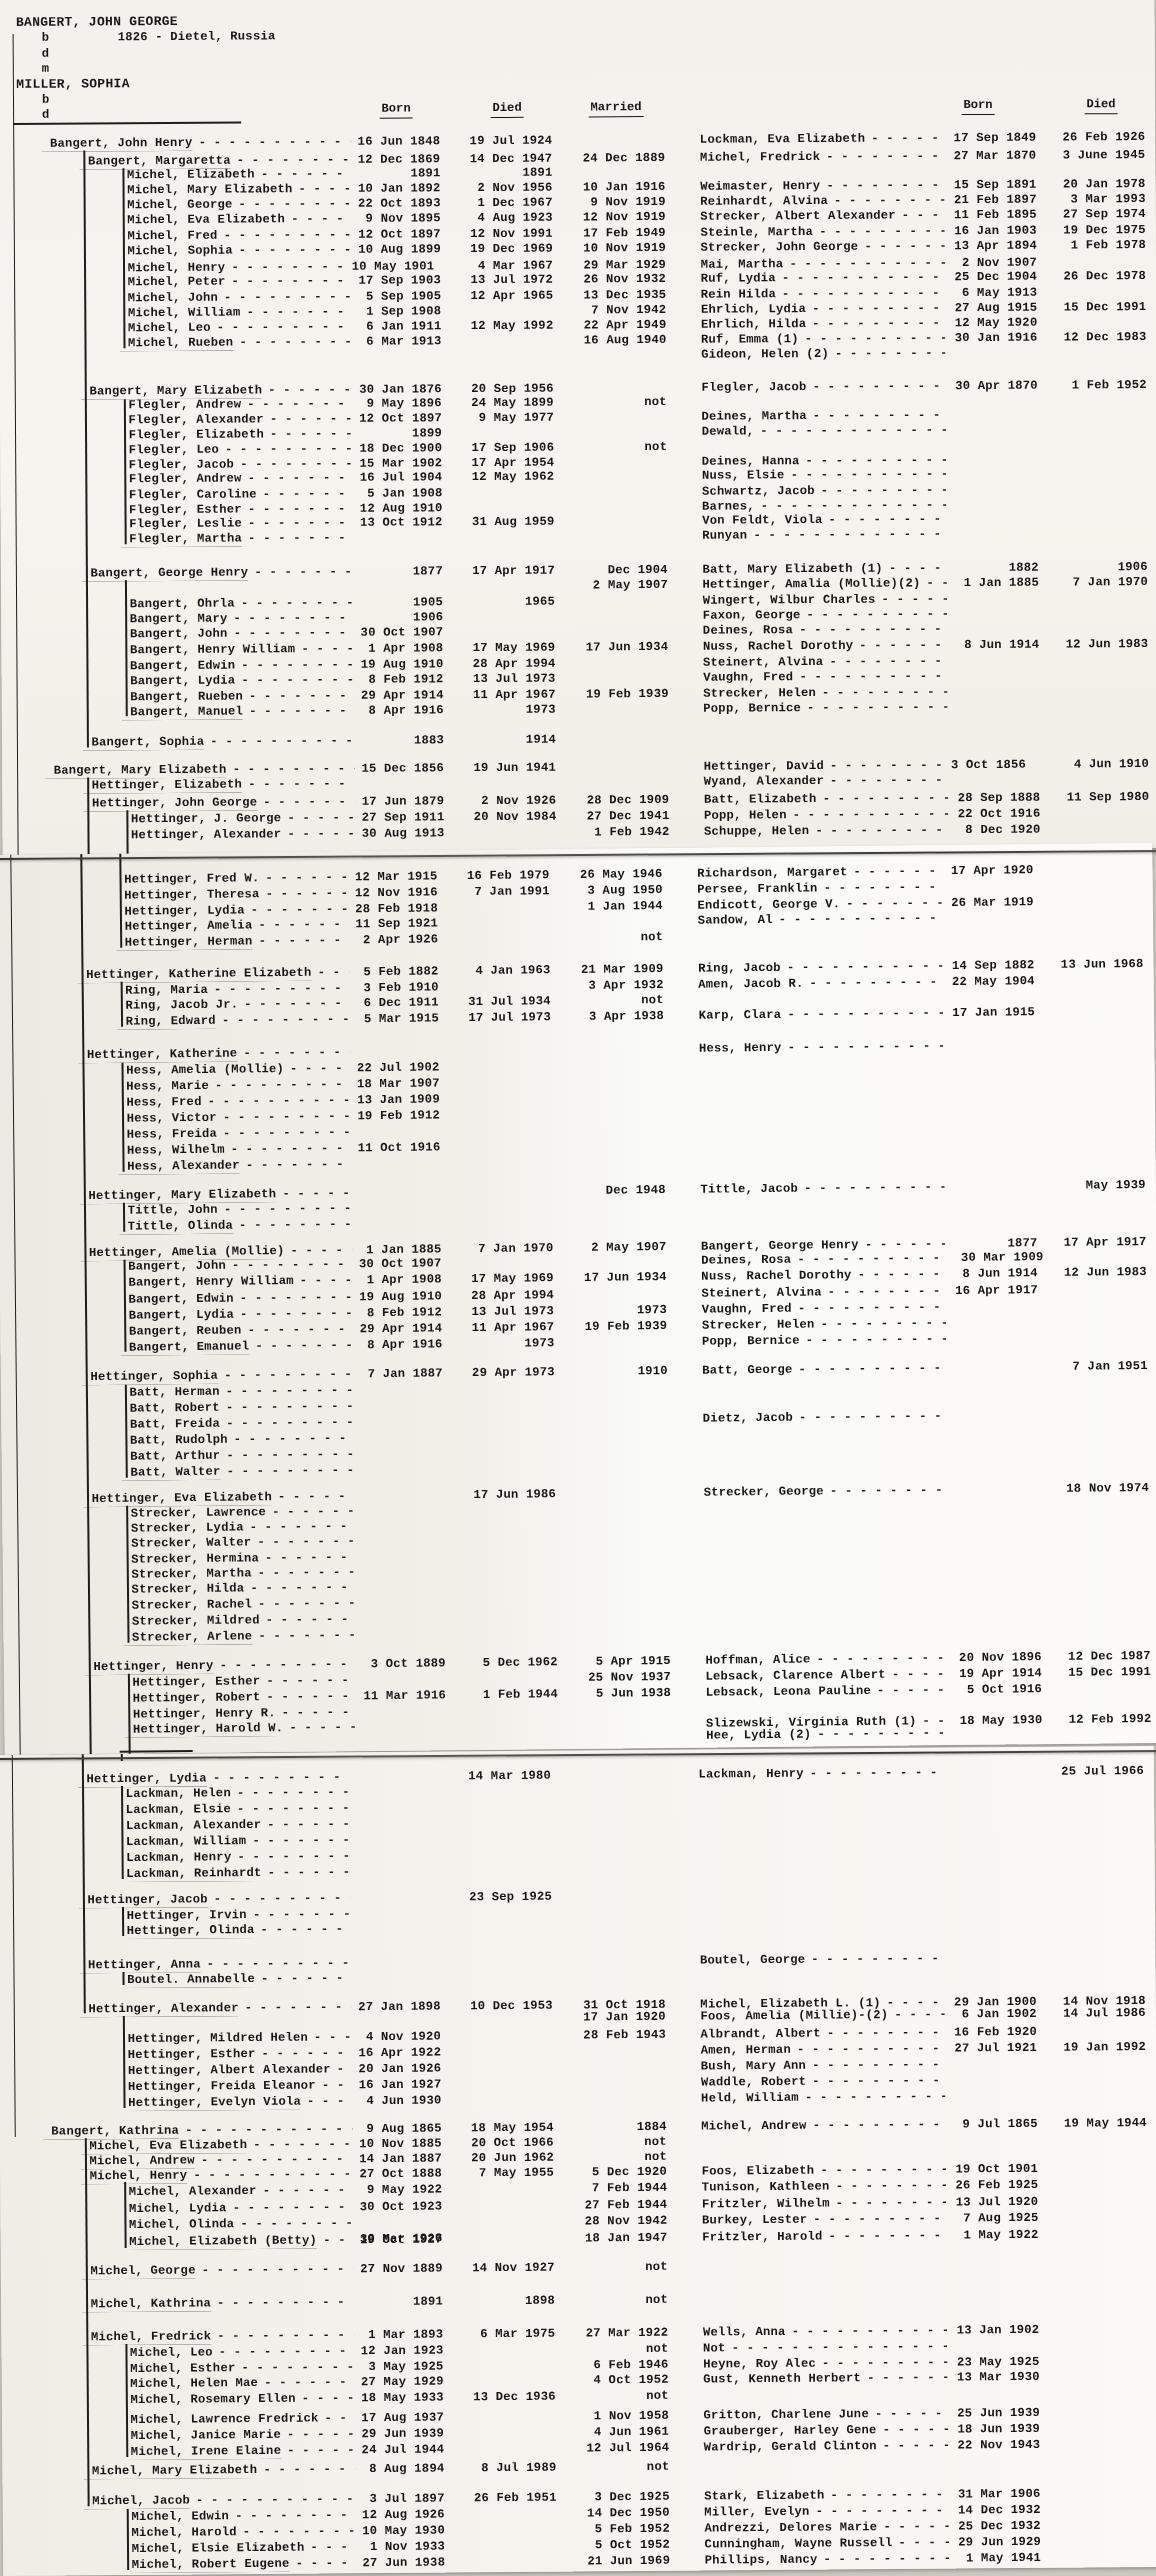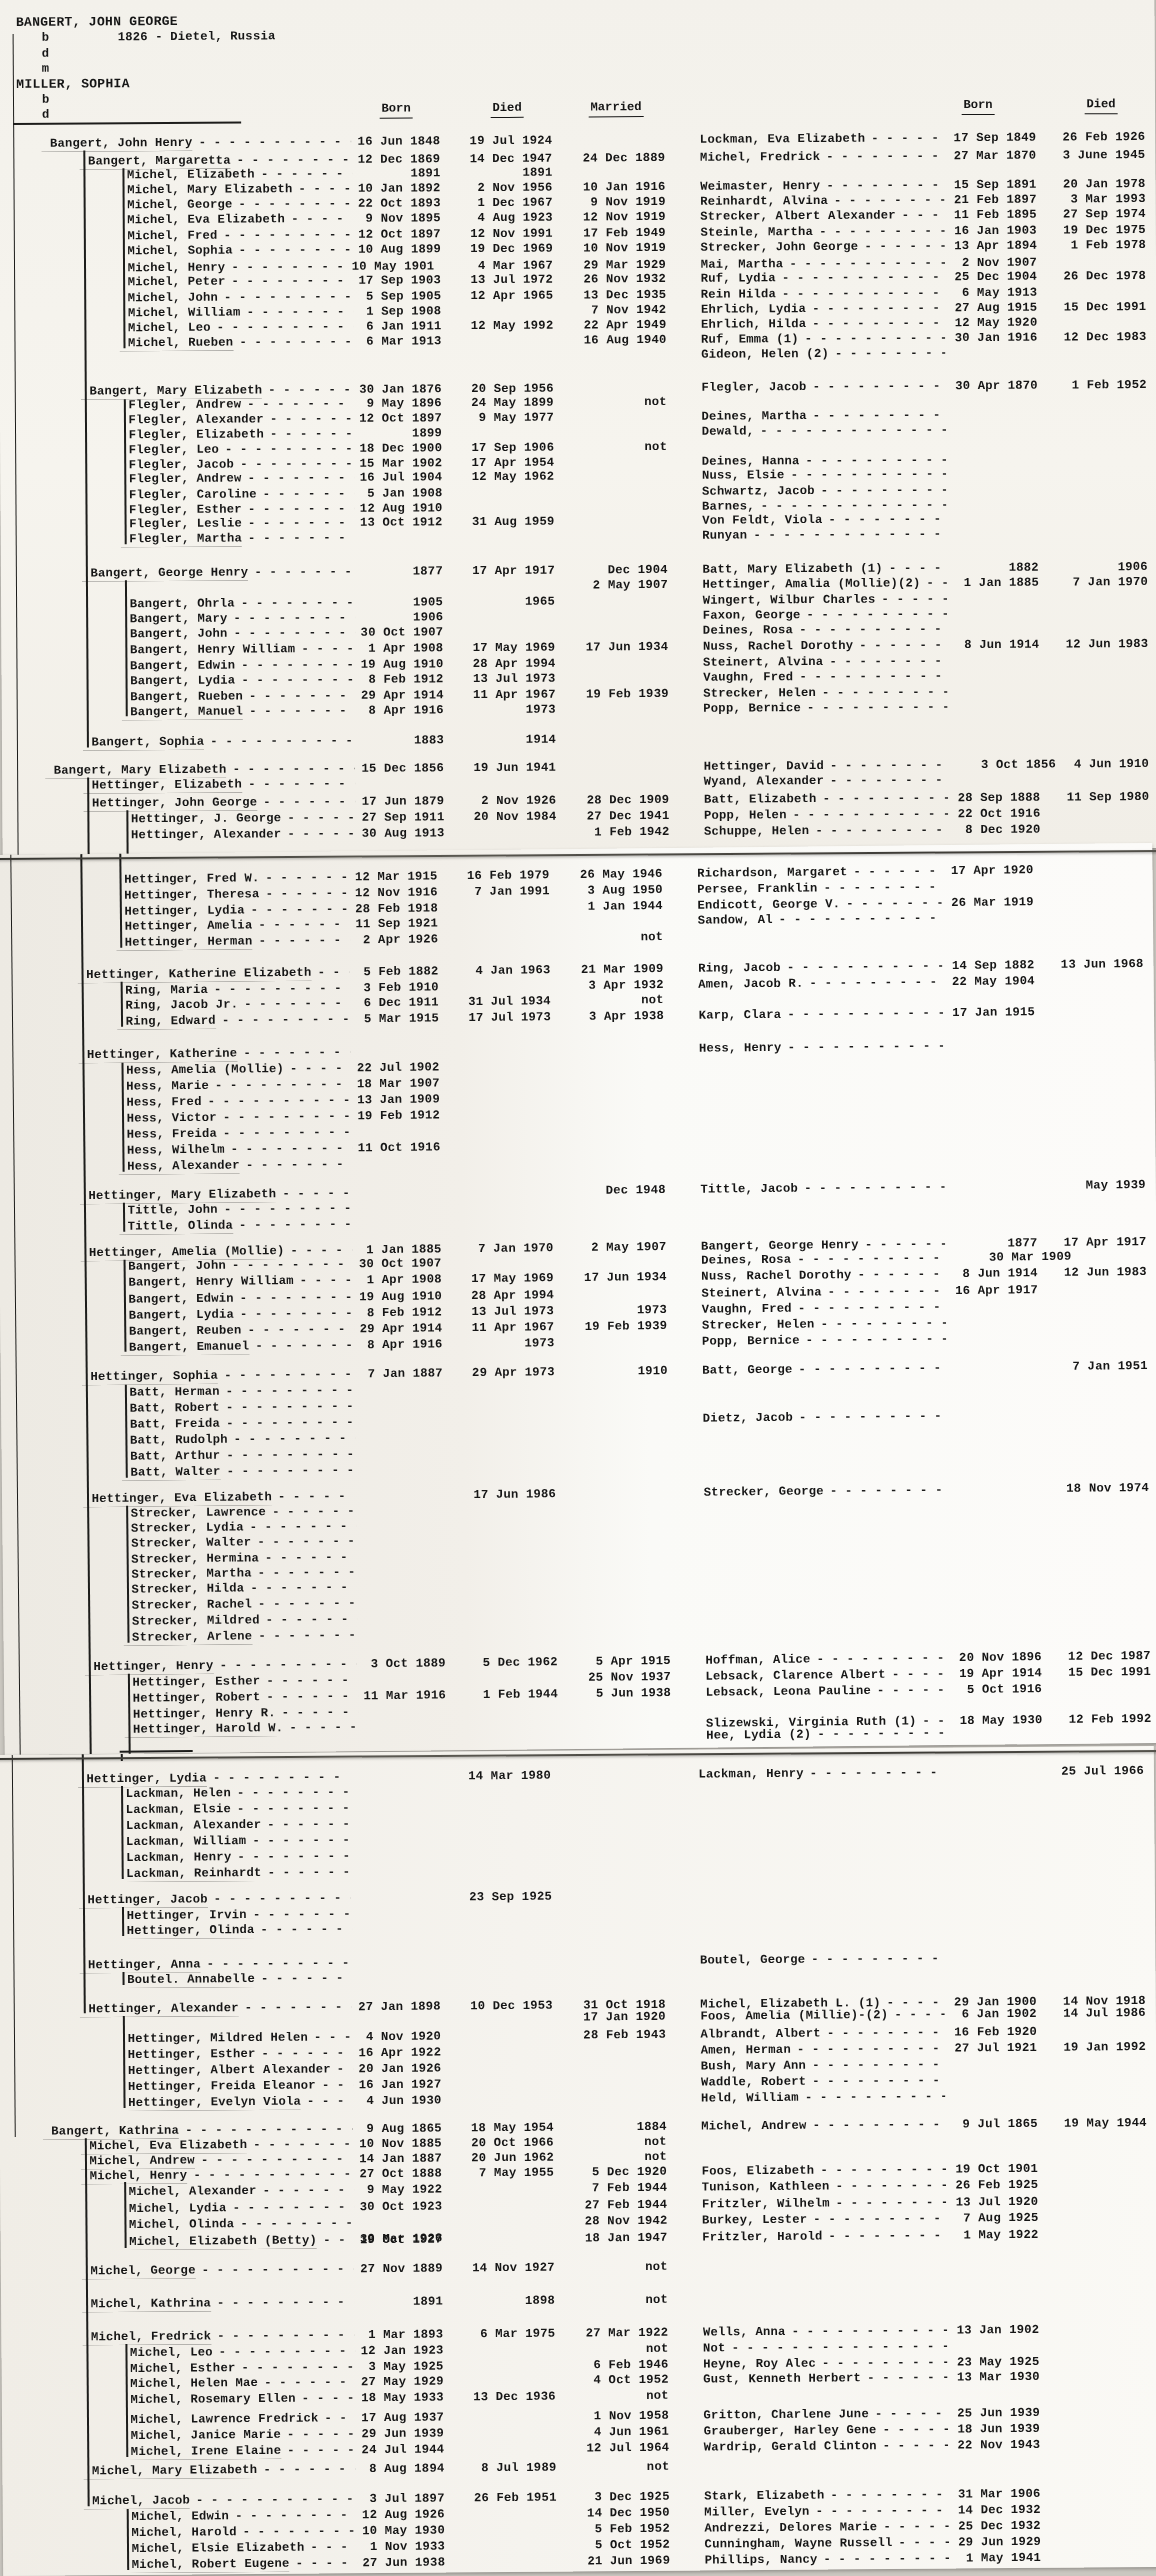--- a/index.html
+++ b/index.html
@@ -512,21 +512,21 @@
         <div class="cell namecell u" style="left: 43px; width: 310px;">
           <span class="nm">Bangert, Mary Elizabeth</span>
           <span class="lead">- - - - - - - - - - - - - - - - - - - - - - - - - - - - - - - - - - - - - - - - - - - - - - - - - - - - - - - - - - - - - - - - - - - - - - </span>
         </div>
         <div class="cell num" style="left: 352px; width: 90px;">15 Dec 1856</div>
         <div class="cell num" style="left: 463px; width: 91px;">19 Jun 1941</div>
         <div class="cell spcell" style="left: 693px; width: 253px;">
           <span class="nm">Hettinger, David</span>
           <span class="lead">- - - - - - - - - - - - - - - - - - - - - - - - - - - - - - - - - - - - - - - - - - - - - - - - - - - - - - - - - - - - - - - - - - - - - - </span>
         </div>
-        <div class="cell num" style="left: 962px; width: 92px;">3 Oct 1856</div>
+        <div class="cell num" style="left: 932px; width: 92px;">3 Oct 1856</div>
         <div class="cell num" style="left: 1051px; width: 96px;">4 Jun 1910</div>
       </div>
       <div class="row" style="top: 778px;">
         <div class="cell namecell u" style="left: 81px; width: 272px;">
           <span class="nm">Hettinger, Elizabeth</span>
           <span class="lead">- - - - - - - - - - - - - - - - - - - - - - - - - - - - - - - - - - - - - - - - - - - - - - - - - - - - - - - - - - - - - - - - - - - - - - </span>
         </div>
         <div class="cell spcell" style="left: 693px; width: 253px;">
           <span class="nm">Wyand, Alexander</span>
           <span class="lead">- - - - - - - - - - - - - - - - - - - - - - - - - - - - - - - - - - - - - - - - - - - - - - - - - - - - - - - - - - - - - - - - - - - - - - </span>
@@ -794,21 +794,21 @@
       <div class="row" style="top: 405px;">
         <div class="cell namecell" style="left: 120px; width: 234px;">
           <span class="nm">Bangert, John</span>
           <span class="lead">- - - - - - - - - - - - - - - - - - - - - - - - - - - - - - - - - - - - - - - - - - - - - - - - - - - - - - - - - - - - - - - - - - - - - - </span>
         </div>
         <div class="cell num" style="left: 352px; width: 90px;">30 Oct 1907</div>
         <div class="cell spcell" style="left: 693px; width: 253px;">
           <span class="nm">Deines, Rosa</span>
           <span class="lead">- - - - - - - - - - - - - - - - - - - - - - - - - - - - - - - - - - - - - - - - - - - - - - - - - - - - - - - - - - - - - - - - - - - - - - </span>
         </div>
-        <div class="cell num" style="left: 980px; width: 92px;">30 Mar 1909</div>
+        <div class="cell num" style="left: 952px; width: 92px;">30 Mar 1909</div>
       </div>
       <div class="row" style="top: 421px;">
         <div class="cell namecell" style="left: 120px; width: 234px;">
           <span class="nm">Bangert, Henry William</span>
           <span class="lead">- - - - - - - - - - - - - - - - - - - - - - - - - - - - - - - - - - - - - - - - - - - - - - - - - - - - - - - - - - - - - - - - - - - - - - </span>
         </div>
         <div class="cell num" style="left: 352px; width: 90px;">1 Apr 1908</div>
         <div class="cell num" style="left: 463px; width: 91px;">17 May 1969</div>
         <div class="cell num" style="left: 568px; width: 99px;">17 Jun 1934</div>
         <div class="cell spcell" style="left: 693px; width: 253px;">

